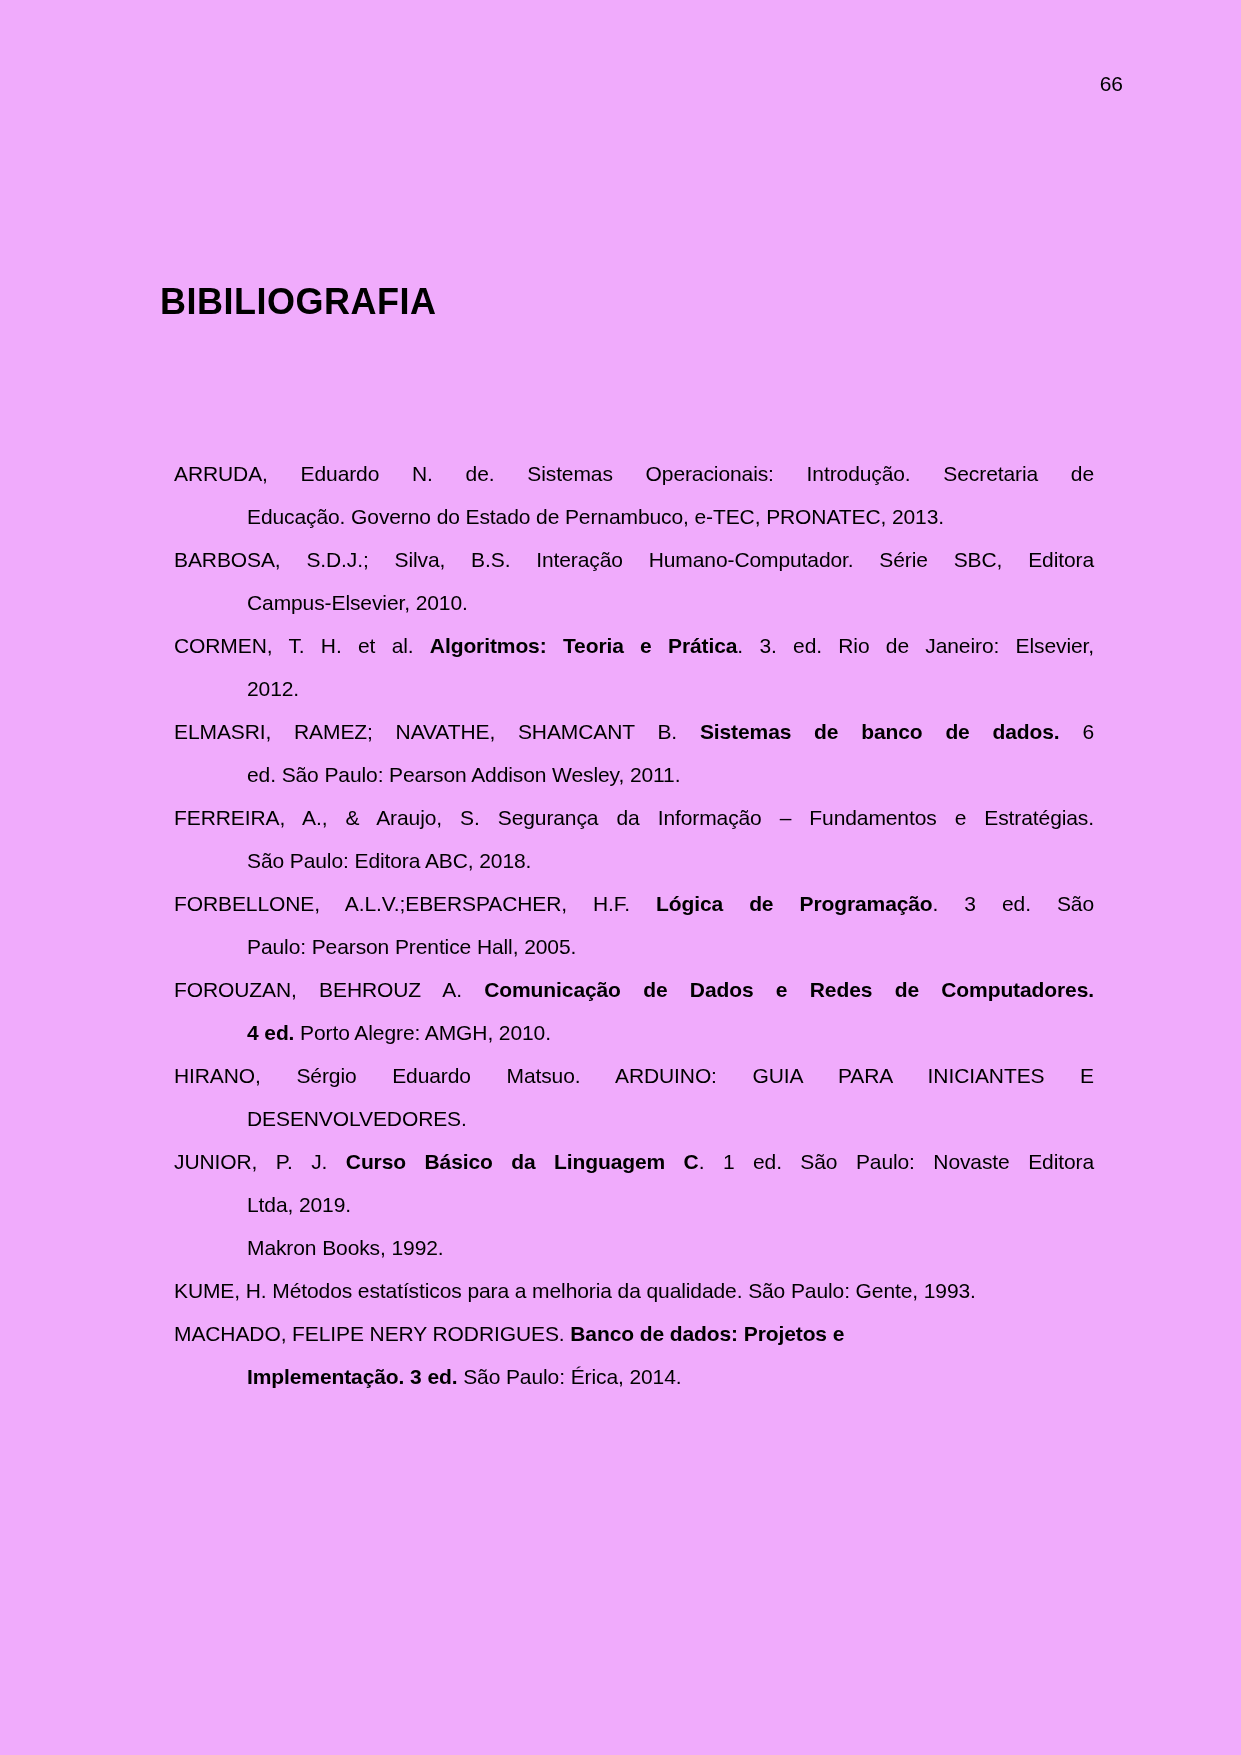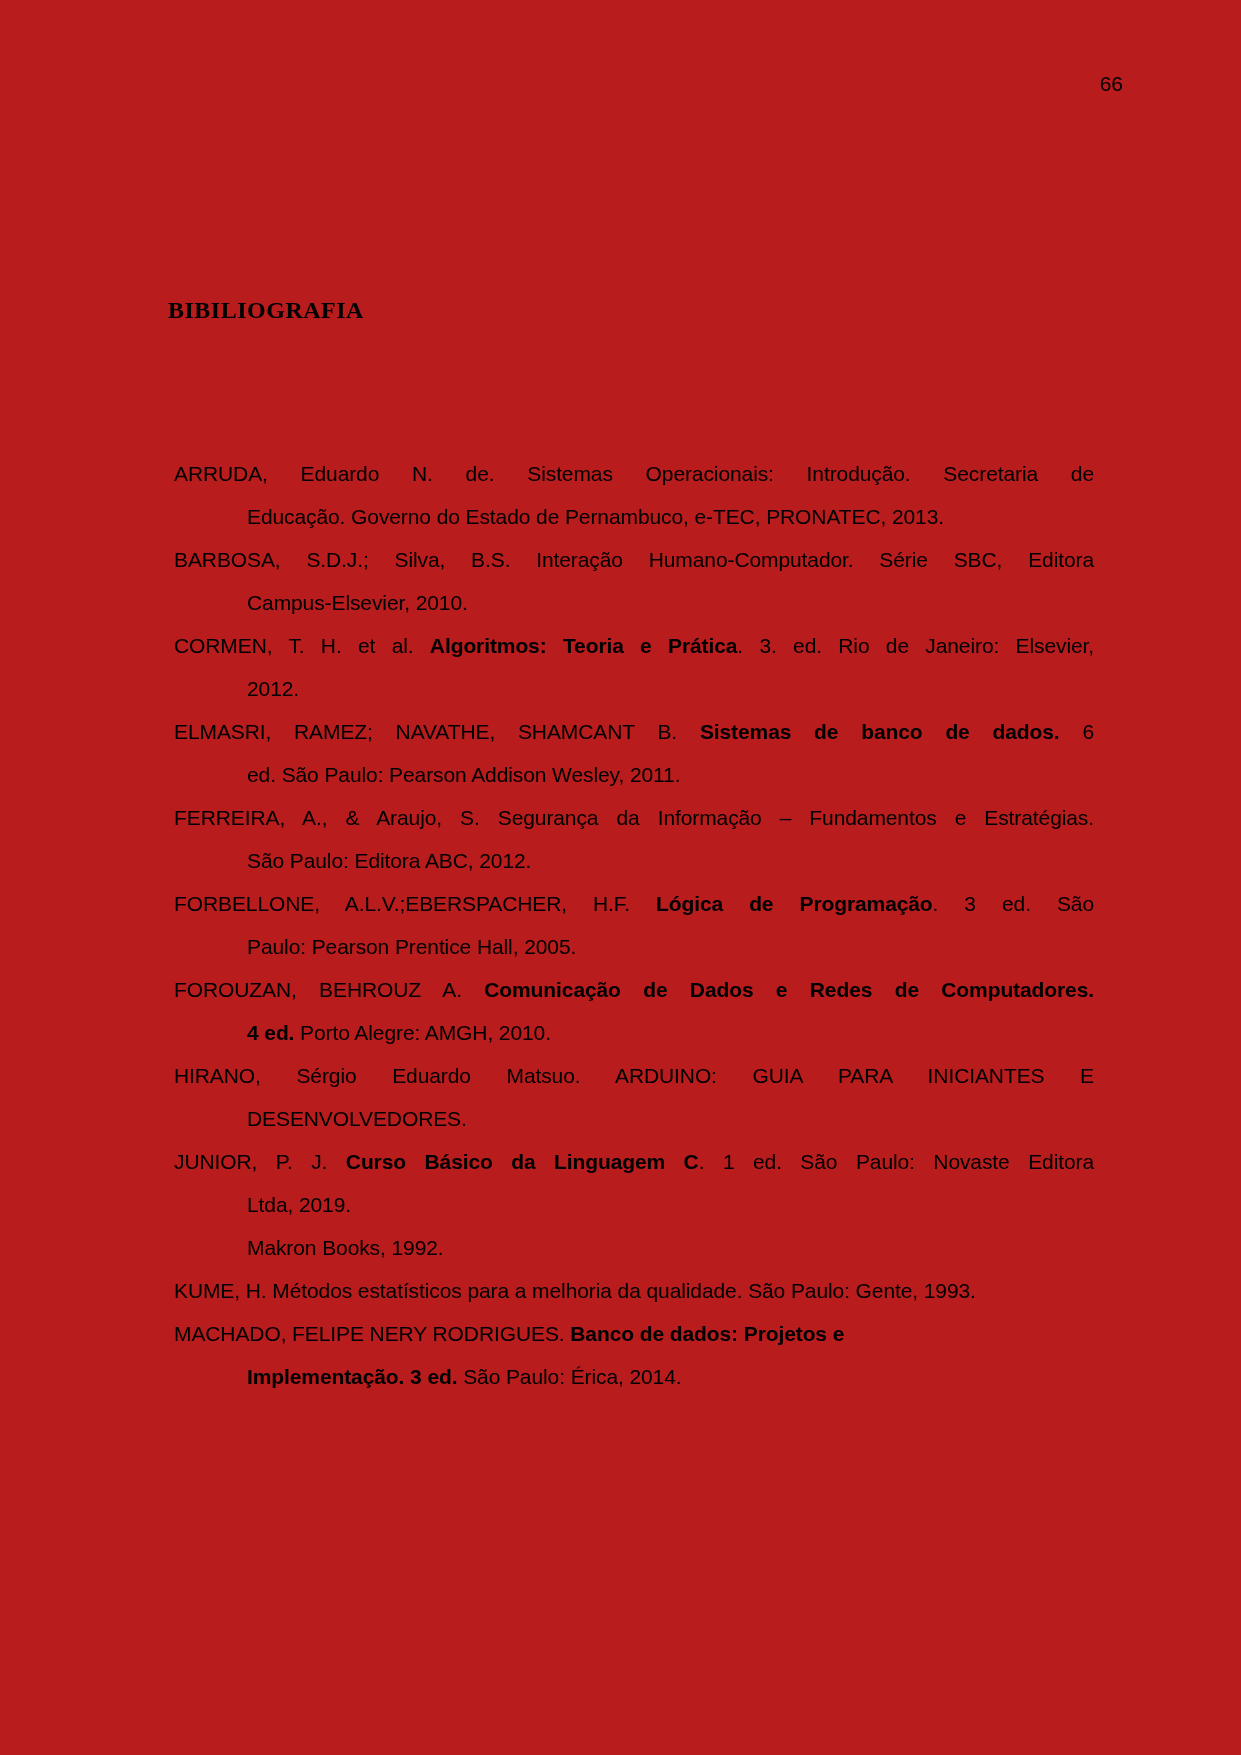--- a/index.html
+++ b/index.html
@@ -4,42 +4,41 @@
 <style>
   html, body {
     margin: 0;
     padding: 0;
     background: #ffffff;
   }
   .page {
     position: relative;
     width: 1241px;
     height: 1755px;
-    background: #b91c1c;
+    background: #f0abfc;
     color: #000000;
     font-family: "Liberation Sans", sans-serif;
     overflow: hidden;
   }
   .page-number {
     position: absolute;
     top: 71px;
     right: 118px;
     font-size: 21px;
     line-height: 25px;
   }
   .heading {
     position: absolute;
     top: 285px;
     left: 160px;
-    margin: 8px;
-    font-size: 24px;
+    margin: 0;
+    font-size: 36px;
     line-height: 34px;
     font-weight: bold;
     letter-spacing: 0.5px;
-    font-family: Liberation Serif, serif;
   }
   .entries {
     position: absolute;
     top: 452px;
     left: 160px;
     width: 920px;
     font-size: 21px;
     line-height: 43px;
     letter-spacing: -0.1px;
     margin-left: 14px;
@@ -77,21 +76,21 @@
       <div class="entry">
         <div class="line justify"><span class="seg">CORMEN, T. H. et al. </span><span class="seg b">Algoritmos: Teoria e Prática</span><span class="seg">. 3. ed. Rio de Janeiro: Elsevier,</span></div>
         <div class="line indent"><span class="seg">2012.</span></div>
       </div>
       <div class="entry">
         <div class="line justify"><span class="seg">ELMASRI, RAMEZ; NAVATHE, SHAMCANT B. </span><span class="seg b">Sistemas de banco de dados.</span><span class="seg"> 6</span></div>
         <div class="line indent"><span class="seg">ed. São Paulo: Pearson Addison Wesley, 2011.</span></div>
       </div>
       <div class="entry">
         <div class="line justify"><span class="seg">FERREIRA, A., &amp; Araujo, S. Segurança da Informação – Fundamentos e Estratégias.</span></div>
-        <div class="line indent"><span class="seg">São Paulo: Editora ABC, 2012.</span></div>
+        <div class="line indent"><span class="seg">São Paulo: Editora ABC, 2018.</span></div>
       </div>
       <div class="entry">
         <div class="line justify"><span class="seg">FORBELLONE, A.L.V.;EBERSPACHER, H.F. </span><span class="seg b">Lógica de Programação</span><span class="seg">. 3 ed. São</span></div>
         <div class="line indent"><span class="seg">Paulo: Pearson Prentice Hall, 2005.</span></div>
       </div>
       <div class="entry">
         <div class="line justify"><span class="seg">FOROUZAN, BEHROUZ A. </span><span class="seg b">Comunicação de Dados e Redes de Computadores.</span></div>
         <div class="line indent"><span class="seg b">4 ed.</span><span class="seg"> Porto Alegre: AMGH, 2010.</span></div>
       </div>
       <div class="entry">

